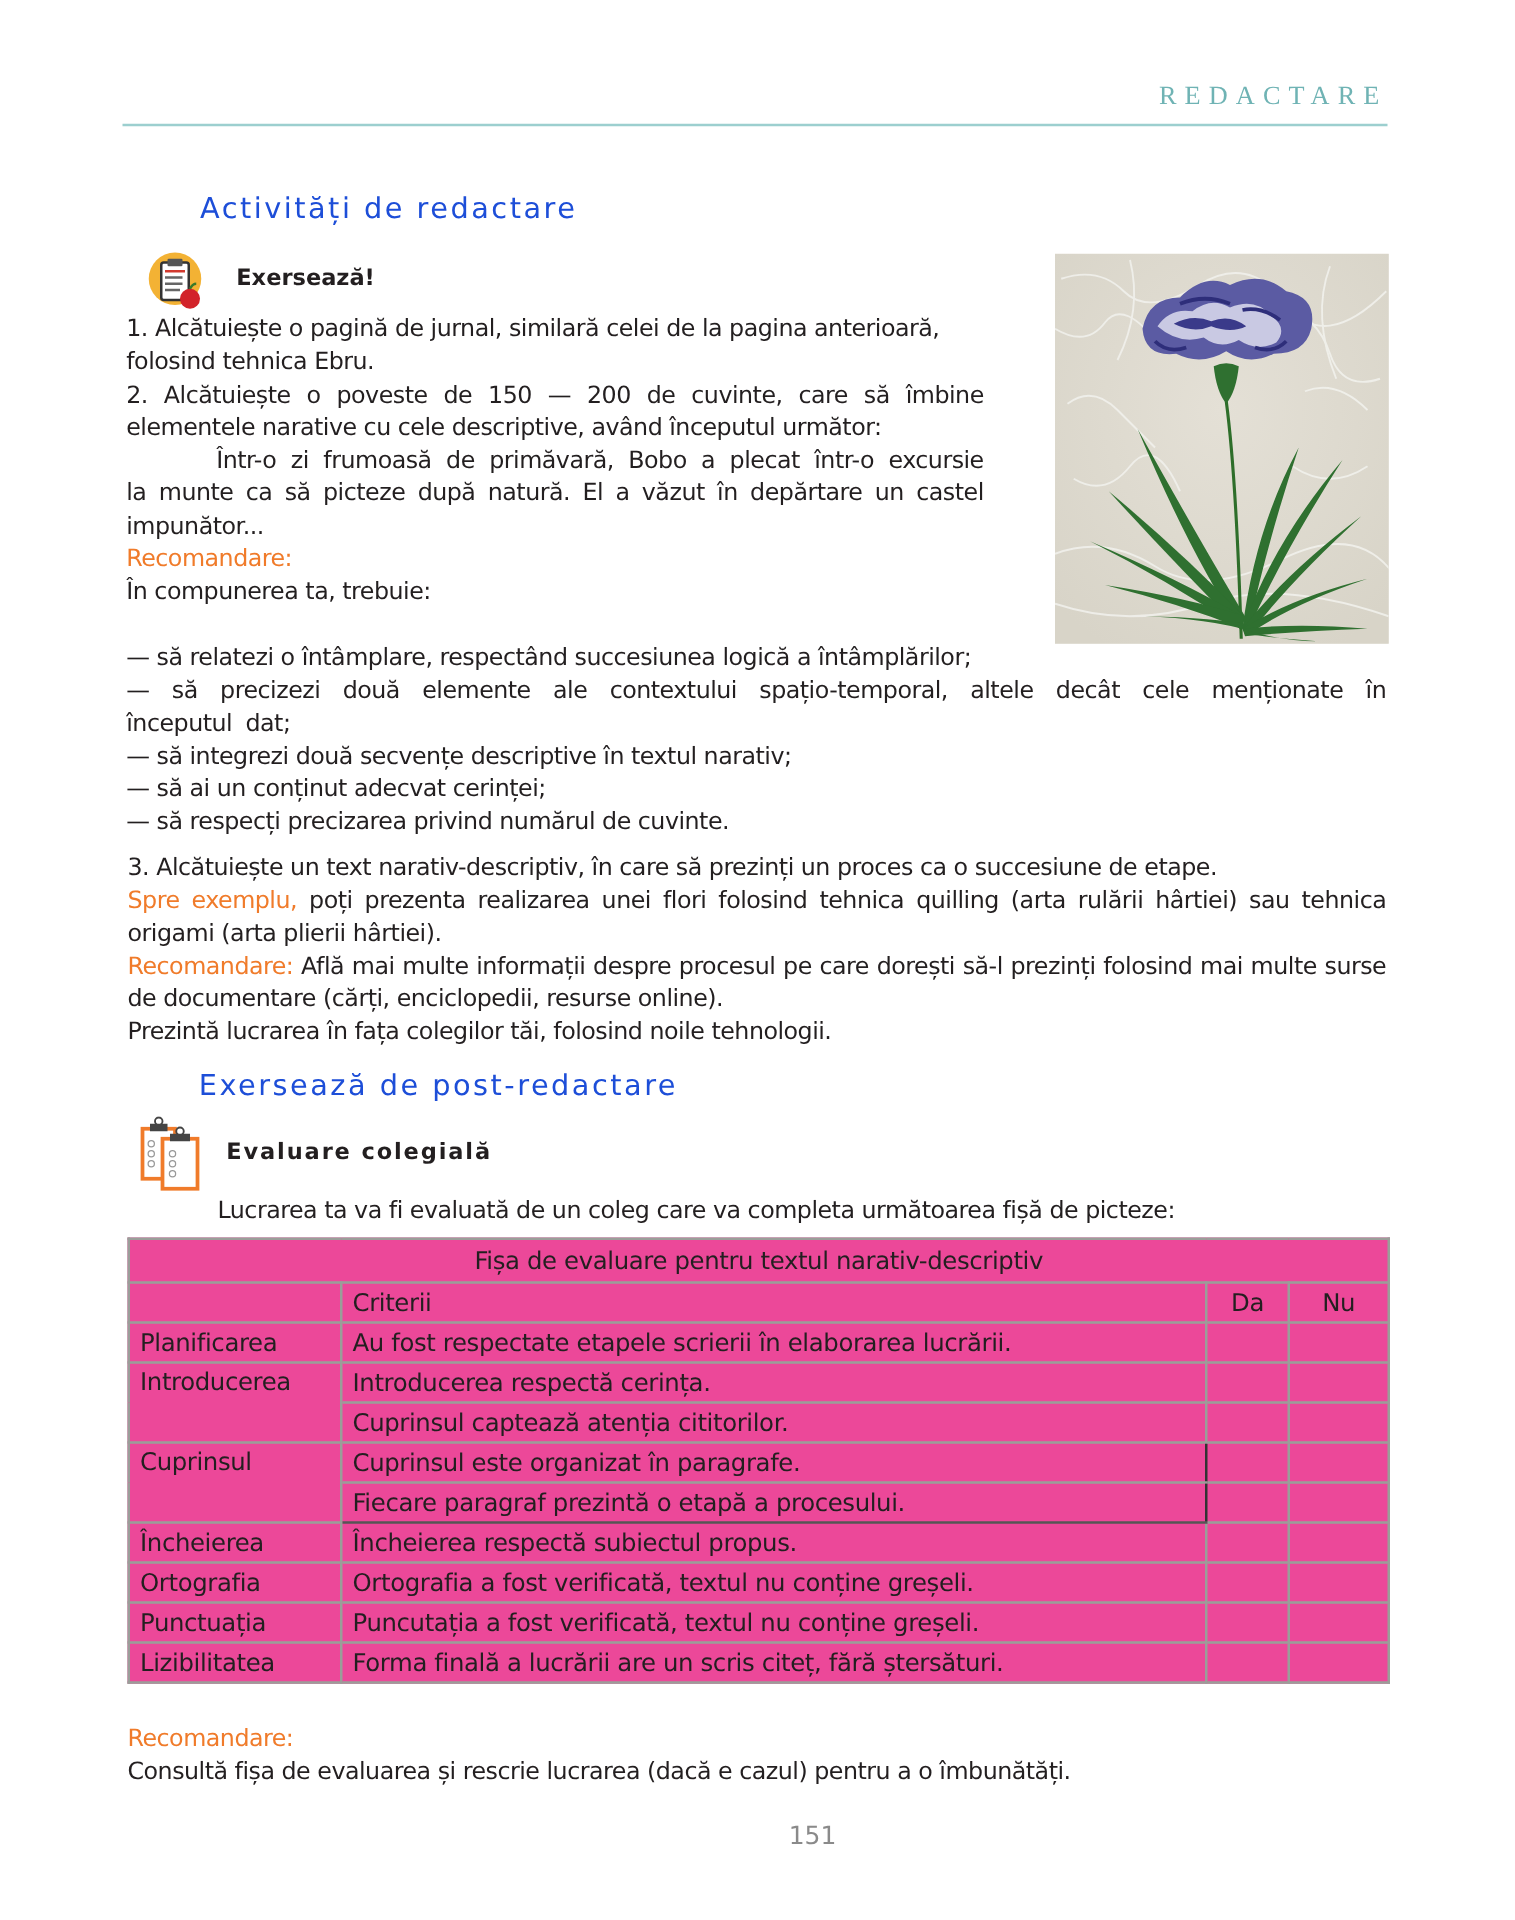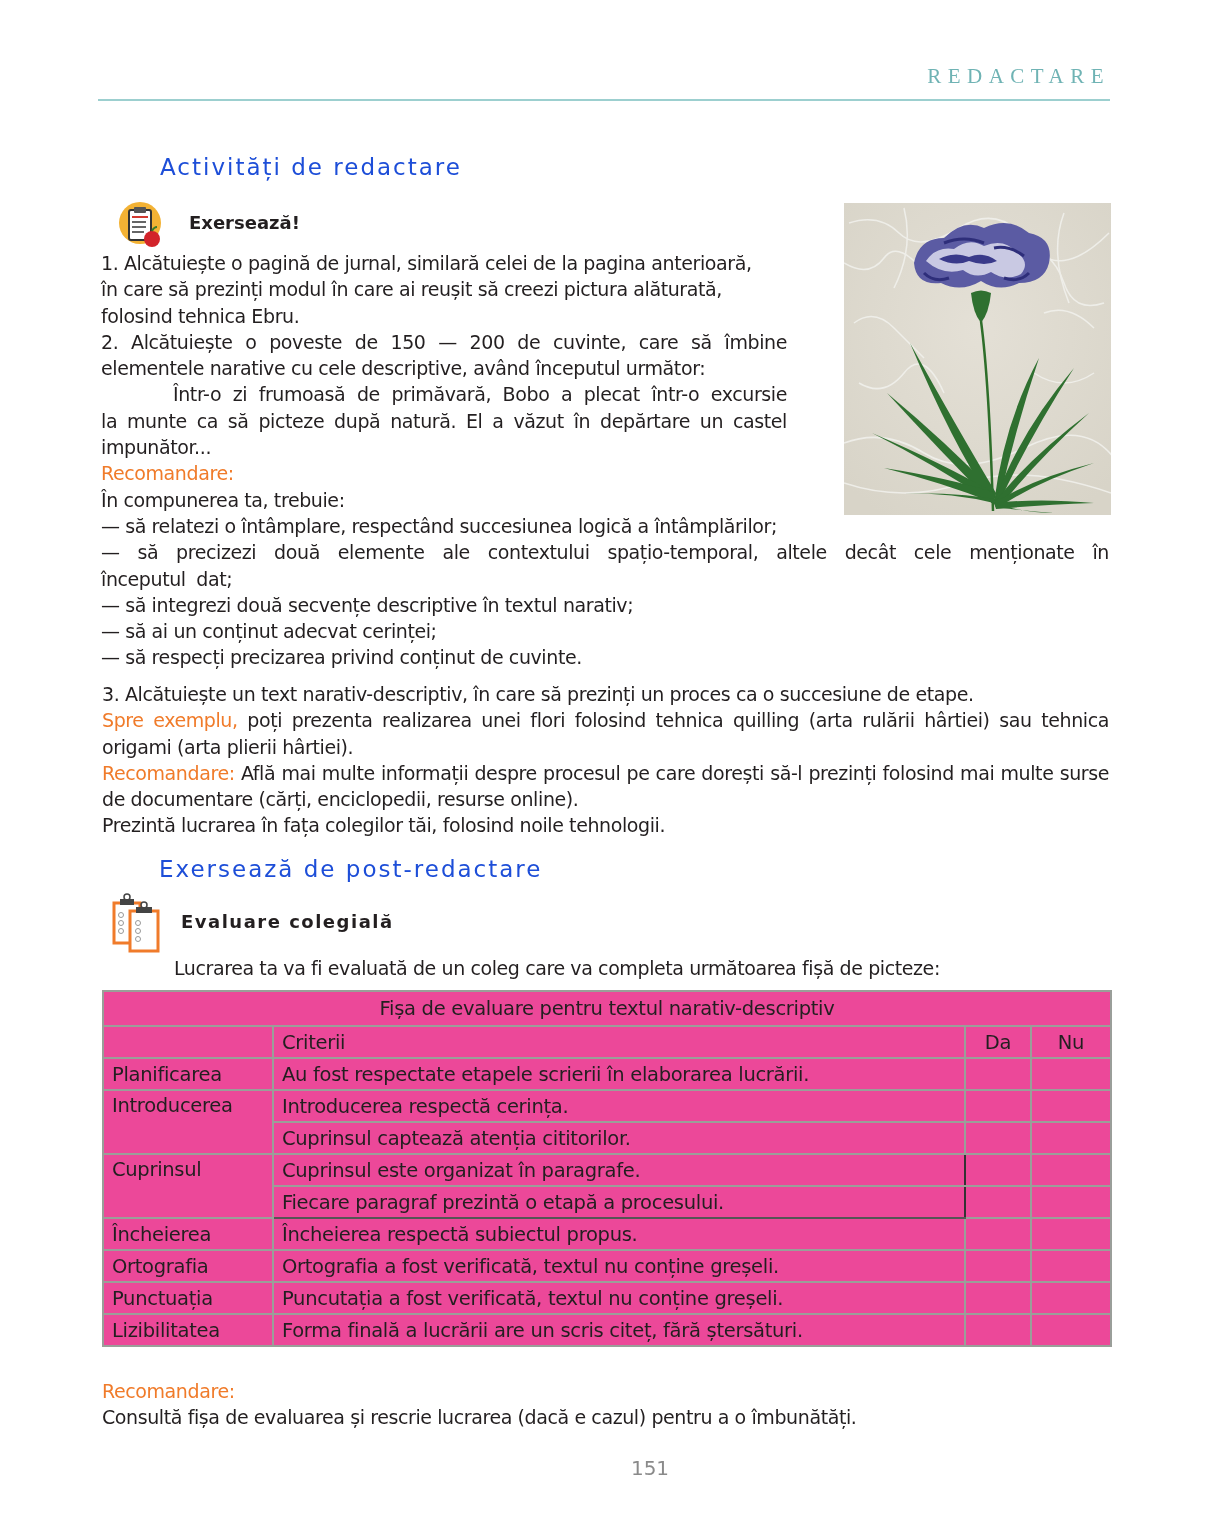--- a/index.html
+++ b/index.html
@@ -59,37 +59,36 @@
     <rect x="14" y="25" width="14" height="2" fill="#666"></rect>
     <rect x="14" y="30" width="12" height="2" fill="#666"></rect>
     <circle cx="34" cy="38" r="8" fill="#d2232a"></circle>
     <path d="M34 30 q2 -4 5 -4" stroke="#3a7a2a" stroke-width="2" fill="none"></path>
   </svg>
 </div>
 <div class="abs subhead" style="left:189px; top:212px;">Exersează!</div>
 
 <div class="abs body-text" style="left:101px; top:250px; width:686px;">
   <p class="p justify">1. Alcătuiește o pagină de jurnal, similară celei de la pagina anterioară,</p>
-  <p class="p justify">în care să prezinți modul în care ai reușit să creezi pictura alăturată,</p>
   <p class="p">folosind tehnica Ebru.</p>
   <p class="p" style="text-align:justify;text-align-last:justify;">2. Alcătuiește o poveste de 150 — 200 de cuvinte, care să îmbine</p>
   <p class="p">elementele narative cu cele descriptive, având începutul următor:</p>
   <p class="p" style="padding-left:72px;text-align:justify;text-align-last:justify;">Într-o zi frumoasă de primăvară, Bobo a plecat într-o excursie</p>
   <p class="p" style="text-align:justify;text-align-last:justify;">la munte ca să picteze după natură. El a văzut în depărtare un castel</p>
   <p class="p">impunător...</p>
   <p class="p orange">Recomandare:</p>
   <p class="p">În compunerea ta, trebuie:</p>
 </div>
 
 <div class="abs body-text" style="left:101px; top:513px; width:1008px;">
   <p class="p dash-line">—  să relatezi o întâmplare, respectând succesiunea logică a întâmplărilor;</p>
   <p class="p dash-line justify" style="word-spacing:5px;">—  să precizezi două elemente ale contextului spațio-temporal, altele decât cele menționate în începutul dat;</p>
   <p class="p dash-line">— să integrezi două secvențe descriptive în textul narativ;</p>
   <p class="p dash-line">— să ai un conținut adecvat cerinței;</p>
-  <p class="p dash-line">— să respecți precizarea privind conținut de cuvinte.</p>
+  <p class="p dash-line">— să respecți precizarea privind numărul de cuvinte.</p>
 </div>
 
 <div class="abs body-text" style="left:102px; top:681px; width:1007px;">
   <p class="p">3. Alcătuiește un text narativ-descriptiv, în care să prezinți un proces ca o succesiune de etape.</p>
   <p class="p justify"><span class="orange">Spre exemplu,</span><span> poți prezenta realizarea unei flori folosind tehnica quilling (arta rulării hârtiei) sau tehnica origami (arta plierii hârtiei).</span></p>
   <p class="p justify"><span class="orange">Recomandare:</span><span> Află mai multe informații despre procesul pe care dorești să-l prezinți folosind mai multe surse de documentare (cărți, enciclopedii, resurse online).</span></p>
   <p class="p">Prezintă lucrarea în fața colegilor tăi, folosind noile tehnologii.</p>
 </div>
 
 <div class="abs ebru" title="Ebru marbling painting of a blue carnation with green leaves">

